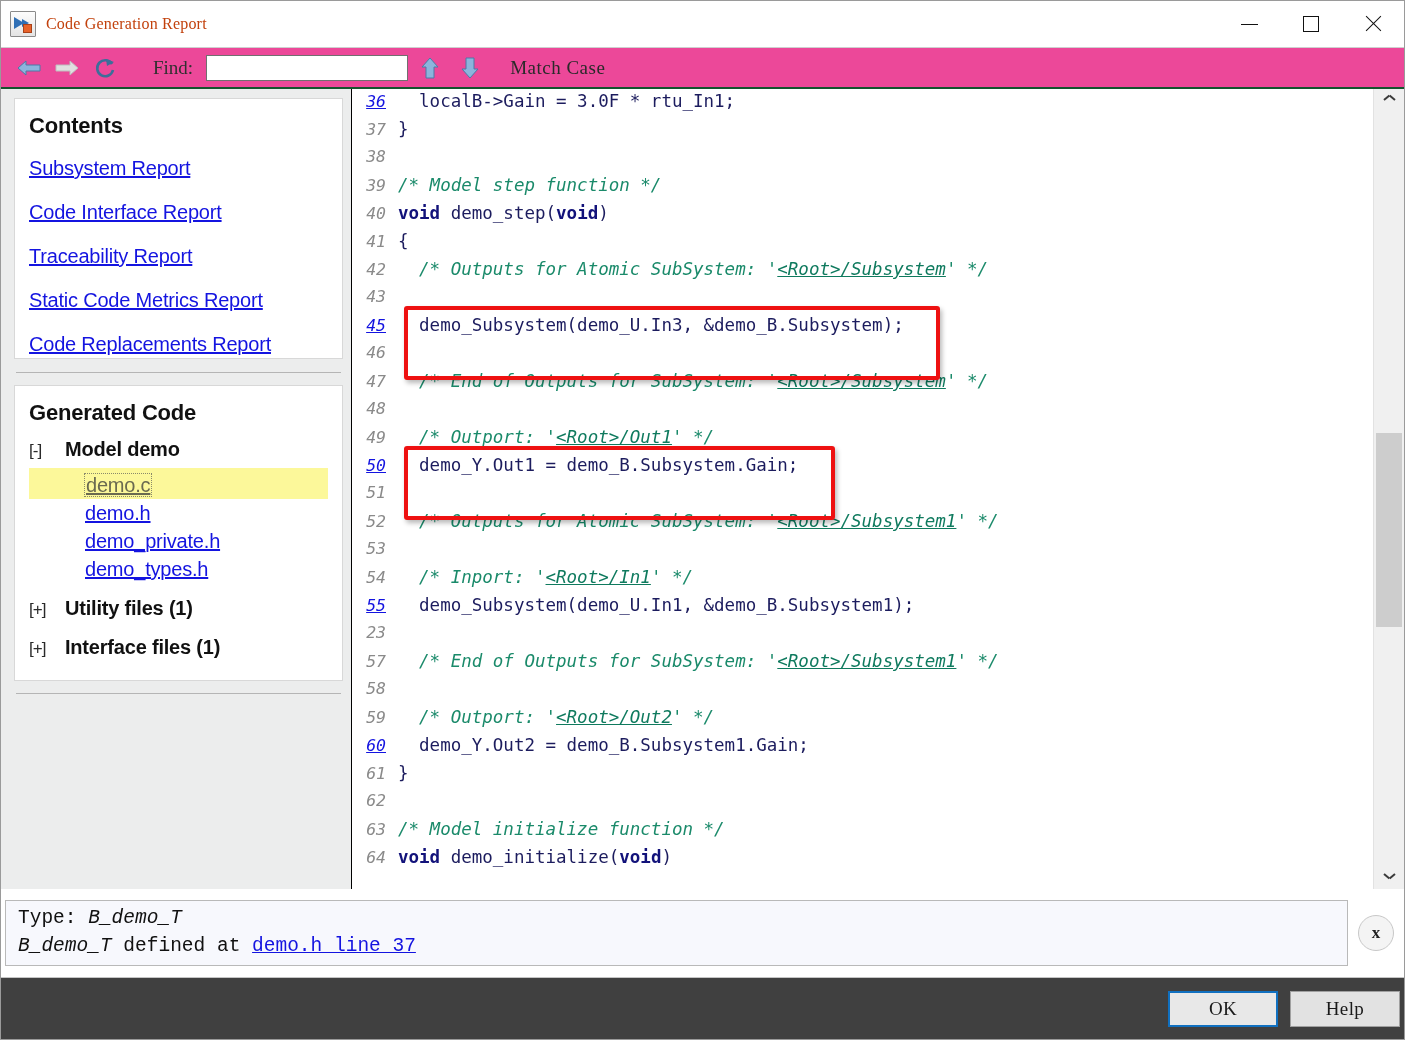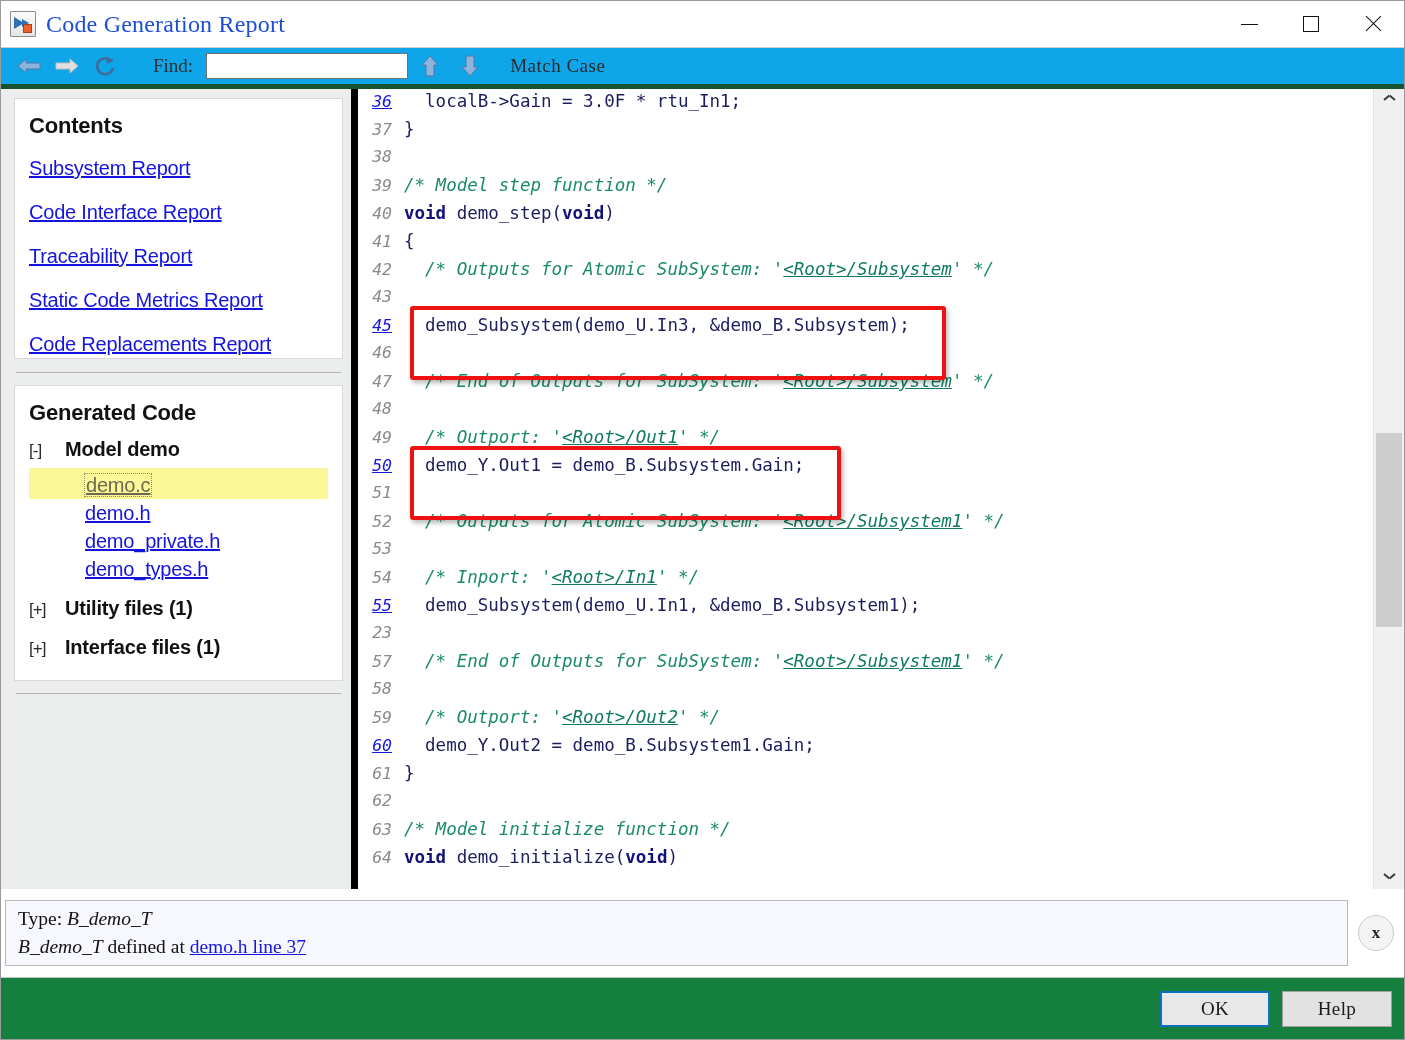--- a/index.html
+++ b/index.html
@@ -63,22 +63,22 @@
   }
   .app-icon .sq {
     position: absolute;
     right: 3px; bottom: 3px;
     width: 9px; height: 9px;
     background: #e8622a;
     border: 1px solid #a8421a;
     box-sizing: border-box;
   }
   .title-text {
-    font-size: 24px;
-    color: #1d4ed8;
+    font-size: 16px;
+    color: #c2410c;
     font-family: "Liberation Serif", serif;
     letter-spacing: .2px;
     text-align: center;
   }
   .win-controls {
     position: absolute;
     right: 0; top: 0;
     height: 46px;
     display: flex;
     align-items: center;
@@ -110,23 +110,23 @@
     width: 21px; height: 0;
     border-top: 1.6px solid #121212;
   }
   .glyph-close:before { transform: rotate(45deg); }
   .glyph-close:after  { transform: rotate(-45deg); }
 
   
   .toolbar {
     height: 42px;
     flex: 0 0 42px;
-    background: #0ea5e9;
+    background: #ec4899;
     border-top: 1px solid #cfcfcf;
-    border-bottom: 5px solid #14532d;
+    border-bottom: 2px solid #14532d;
     display: flex;
     align-items: center;
     padding-left: 10px;
     box-sizing: border-box;
   }
   .tb-icon {
     width: 36px; height: 32px;
     display: flex;
     align-items: center;
     justify-content: center;
@@ -268,21 +268,21 @@
   }
   .tree-group.sp { margin-top: 16px; }
 
   
   .code-wrap {
     flex: 1 1 auto;
     min-width: 0;
     display: flex;
     flex-direction: column;
     background: #1d4ed8;
-    border-left: 7px solid #000000;
+    border-left: 1px solid #000000;
     position: relative;
   }
   .code-scroll-row {
     flex: 1 1 auto;
     display: flex;
     min-height: 0;
     overflow: hidden;
   }
   .code-area {
     flex: 1 1 auto;
@@ -387,21 +387,21 @@
     box-sizing: border-box;
     padding: 6px 12px;
     display: flex;
     flex-direction: column;
     justify-content: center;
   }
   .info-line {
     font-size: 19.5px;
     color: #111111;
     line-height: 1.42;
-    font-family: Liberation Serif, serif;
+    font-family: Liberation Mono, monospace;
   }
   .it { font-style: italic; }
   .info-link {
     color: #1414e0;
     text-decoration: underline;
     cursor: pointer;
   }
   .info-close {
     width: 56px;
     flex: 0 0 56px;
@@ -421,26 +421,26 @@
     font-weight: bold;
     color: #222222;
     font-family: "Liberation Serif", serif;
     cursor: pointer;
   }
 
   
   .footer {
     flex: 0 0 62px;
     height: 62px;
-    background: #15803d;
+    background: #404040;
     border-top: 1px solid #c5c5c5;
     display: flex;
     align-items: center;
     justify-content: flex-end;
-    padding-right: 12px;
+    padding-right: 4px;
     box-sizing: border-box;
   }
   .btn {
     width: 110px;
     height: 36px;
     background: #e2e2e2;
     border: 1px solid #a0a0a0;
     box-sizing: border-box;
     font-family: "Liberation Serif", serif;
     font-size: 19px;

